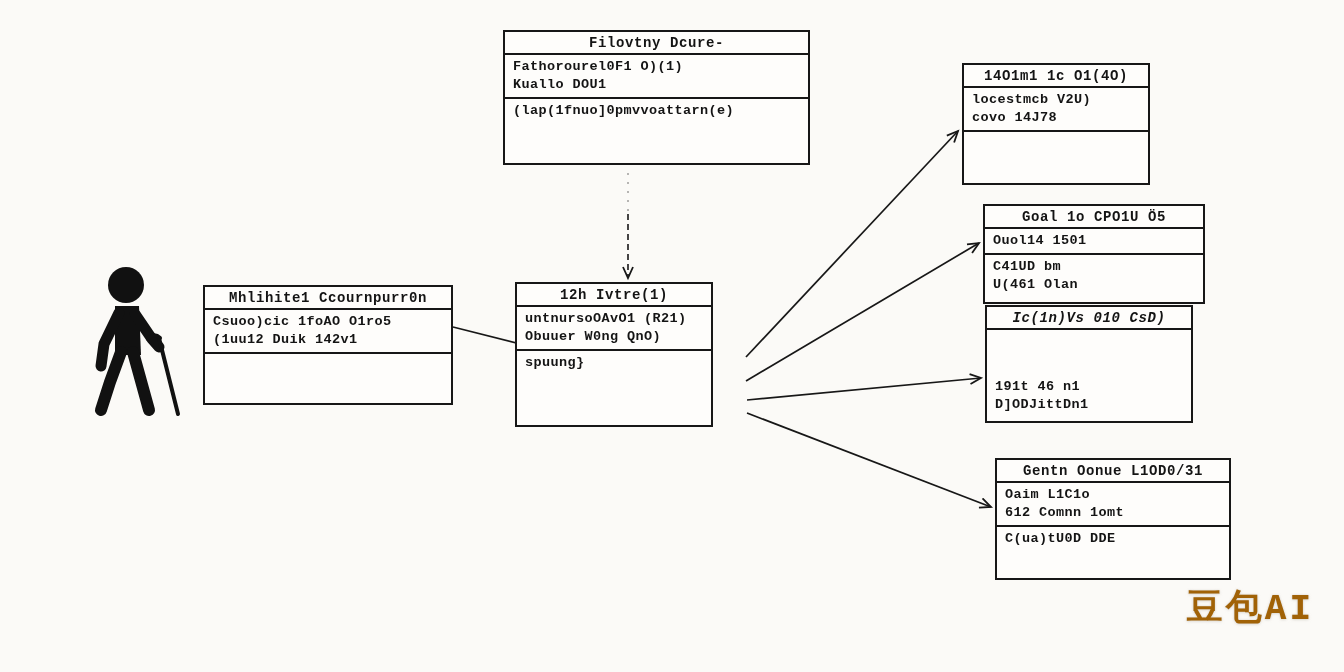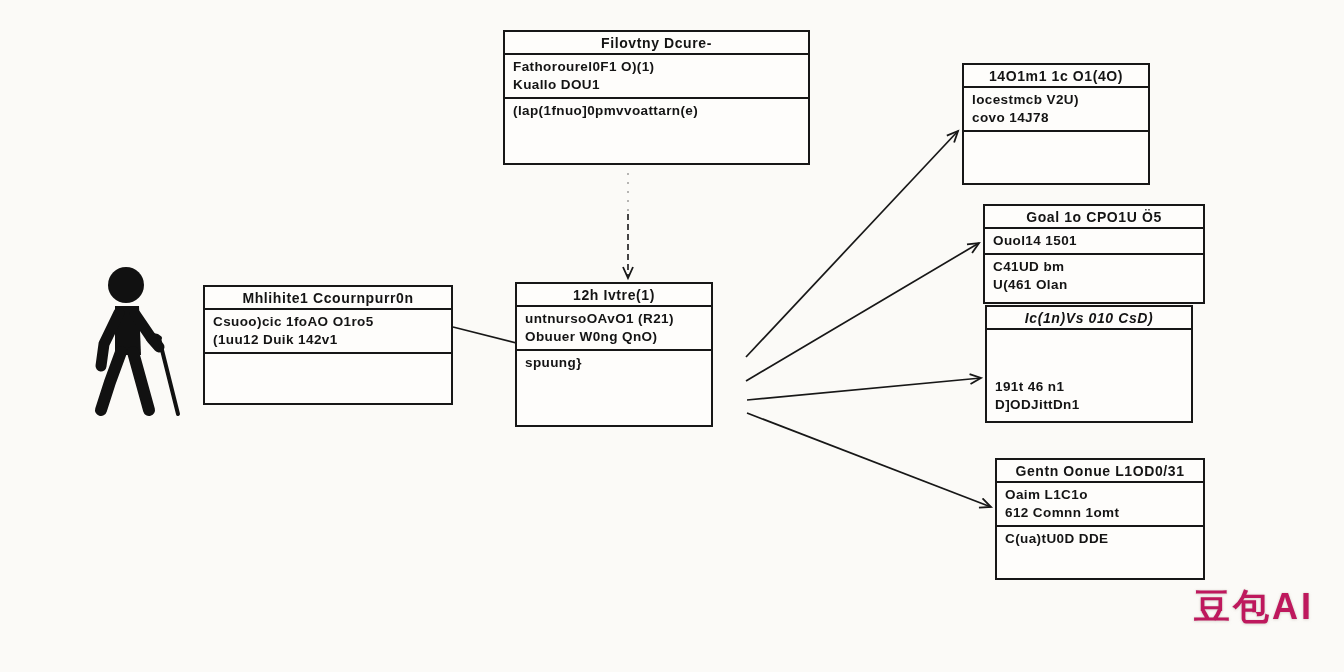--- a/index.html
+++ b/index.html
@@ -1,39 +1,39 @@
 <!DOCTYPE html>
 <html><head>
 <meta charset="utf-8">
 <style>
   html,body{margin:0;padding:0;background:#e9e7e3;}
   .canvas{
     position:relative;width:1344px;height:672px;overflow:hidden;
     background:#fbfaf7;
-    font-family:Liberation Sans, sans-serif;
+    font-family:Liberation Mono, monospace;
     color:#141414;
   }
   .arrow-layer{position:absolute;left:0;top:0;width:1344px;height:672px;pointer-events:none;}
   .uml-box{
     position:absolute;background:#fefdfb;border:2px solid #171717;
     display:flex;flex-direction:column;box-sizing:border-box;
   }
   .uml-title{
     border-bottom:2px solid #171717;text-align:center;font-weight:bold;
     font-size:14px;padding:3px 6px 2px;letter-spacing:.6px;white-space:nowrap;
     flex:0 0 auto;
   }
   .uml-title.italic{font-style:italic;}
   .uml-attrs{border-bottom:2px solid #171717;padding:3px 8px;flex:0 0 auto;min-height:18px;}
   .uml-methods{padding:3px 8px;flex:1 1 auto;}
   .uml-line{font-size:13.5px;font-weight:600;line-height:18px;white-space:nowrap;letter-spacing:.4px;}
   .watermark{
     position:absolute;right:30px;bottom:40px;
     font-size:36px;font-weight:bold;letter-spacing:3px;
-    color:#be185d;
+    color:#a16207;
     text-shadow:0 0 2px rgba(197,192,184,.65), 0 1px 3px rgba(210,205,198,.55);
     user-select:none;
   }
 </style>
 </head>
 <body>
 
 <div class="canvas">
 
   <svg class="arrow-layer" width="1344" height="672" viewBox="0 0 1344 672">
@@ -116,21 +116,21 @@
   </div>
 
   <div class="uml-box" style="left:985px;top:305px;width:208px;height:118px;gap:45px;">
     <div class="uml-title italic">Ic(1n)Vs 010 CsD)</div>
     <div class="uml-methods">
       <div class="uml-line">191t 46 n1</div>
       <div class="uml-line">D]ODJittDn1</div>
     </div>
   </div>
 
-  <div class="uml-box" style="left:995px;top:458px;width:210px;height:122px;">
+  <div class="uml-box" style="left:995px;top:458px;width:236px;height:122px;">
     <div class="uml-title">Gentn Oonue L1OD0/31</div>
     <div class="uml-attrs">
       <div class="uml-line">Oaim L1C1o</div>
       <div class="uml-line">612 Comnn 1omt</div>
     </div>
     <div class="uml-methods">
       <div class="uml-line">C(ua)tU0D DDE</div>
     </div>
   </div>
 

